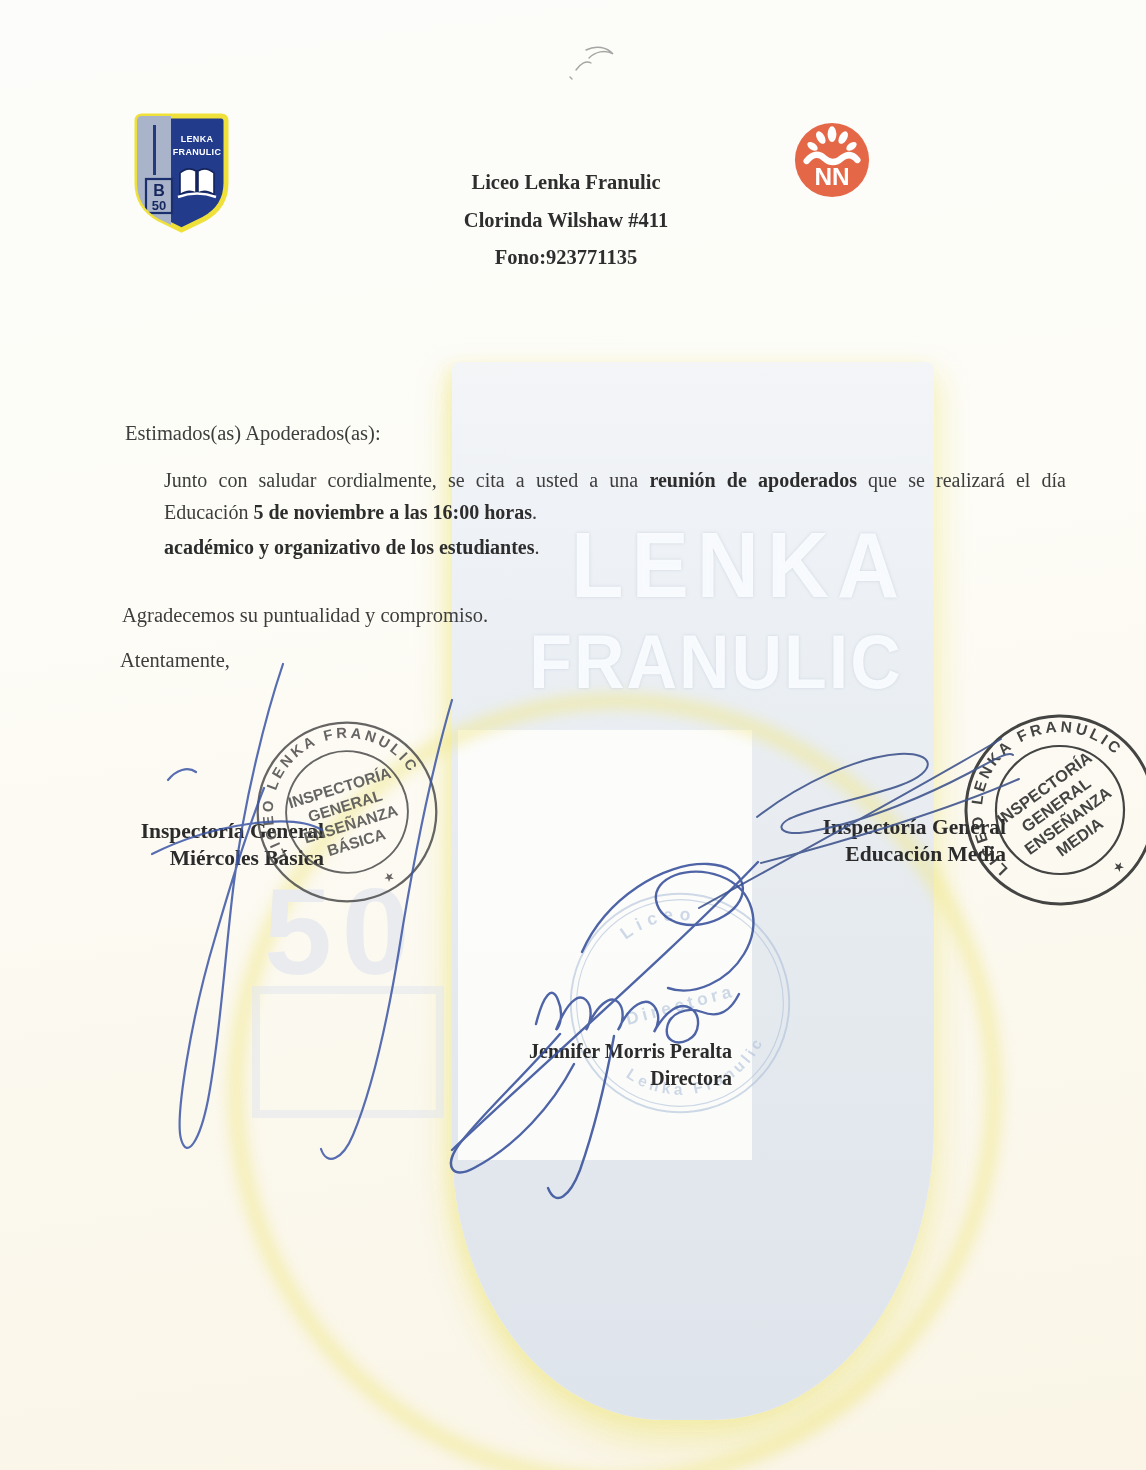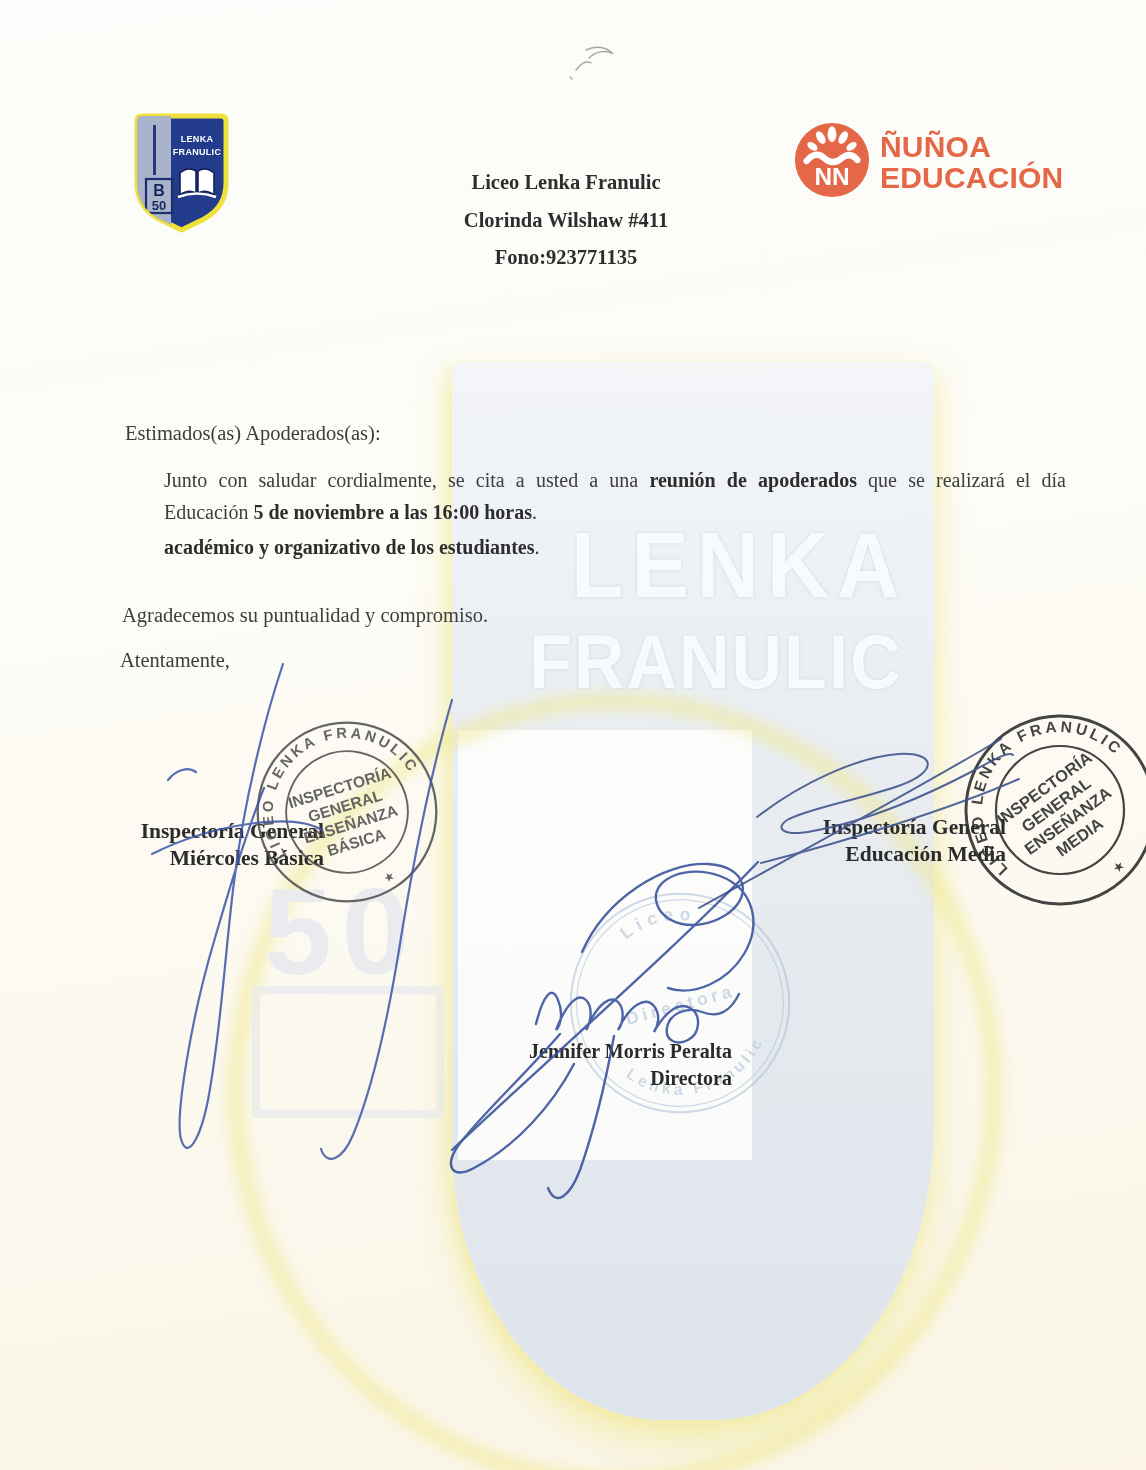--- a/index.html
+++ b/index.html
@@ -103,24 +103,20 @@
     <g fill="#ffffff">
       <ellipse cx="40" cy="13.5" rx="4.5" ry="8"></ellipse>
       <ellipse cx="28.5" cy="17" rx="4" ry="7" transform="rotate(-30 28.5 17)"></ellipse>
       <ellipse cx="51.5" cy="17" rx="4" ry="7" transform="rotate(30 51.5 17)"></ellipse>
       <ellipse cx="20" cy="26" rx="3.5" ry="6" transform="rotate(-55 20 26)"></ellipse>
       <ellipse cx="60" cy="26" rx="3.5" ry="6" transform="rotate(55 60 26)"></ellipse>
     </g>
     <path d="M14 41 Q23 30 32 38 T 50 38 Q59 31 66 40" stroke="#ffffff" stroke-width="6.5" fill="none" stroke-linecap="round"></path>
     <text x="40" y="66" text-anchor="middle" font-family="Liberation Sans,sans-serif" font-weight="bold" font-size="25" fill="#ffffff">NN</text>
   </svg>
-  <div class="nunoa-word" style="color:#E46848">
-    <div>ÑUÑOA</div>
-    <div>EDUCACIÓN</div>
-  </div>
 
   <div class="salutation">Estimados(as) Apoderados(as):</div>
 
   <div class="para" style="top:464px">
     <div class="pline jline"><span>Junto con saludar cordialmente, se cita a usted a una </span><b>reunión de apoderados</b><span> que se realizará el día</span></div>
     <div class="pline" style="white-space:nowrap"><span>Educación  </span><b>5 de noviembre a las 16:00 horas</b><span>.</span></div>
   </div>
 
   <div class="para" style="top:531px">
     <div class="pline" style="white-space:nowrap"><b>académico y organizativo de los estudiantes</b><span>.</span></div>

